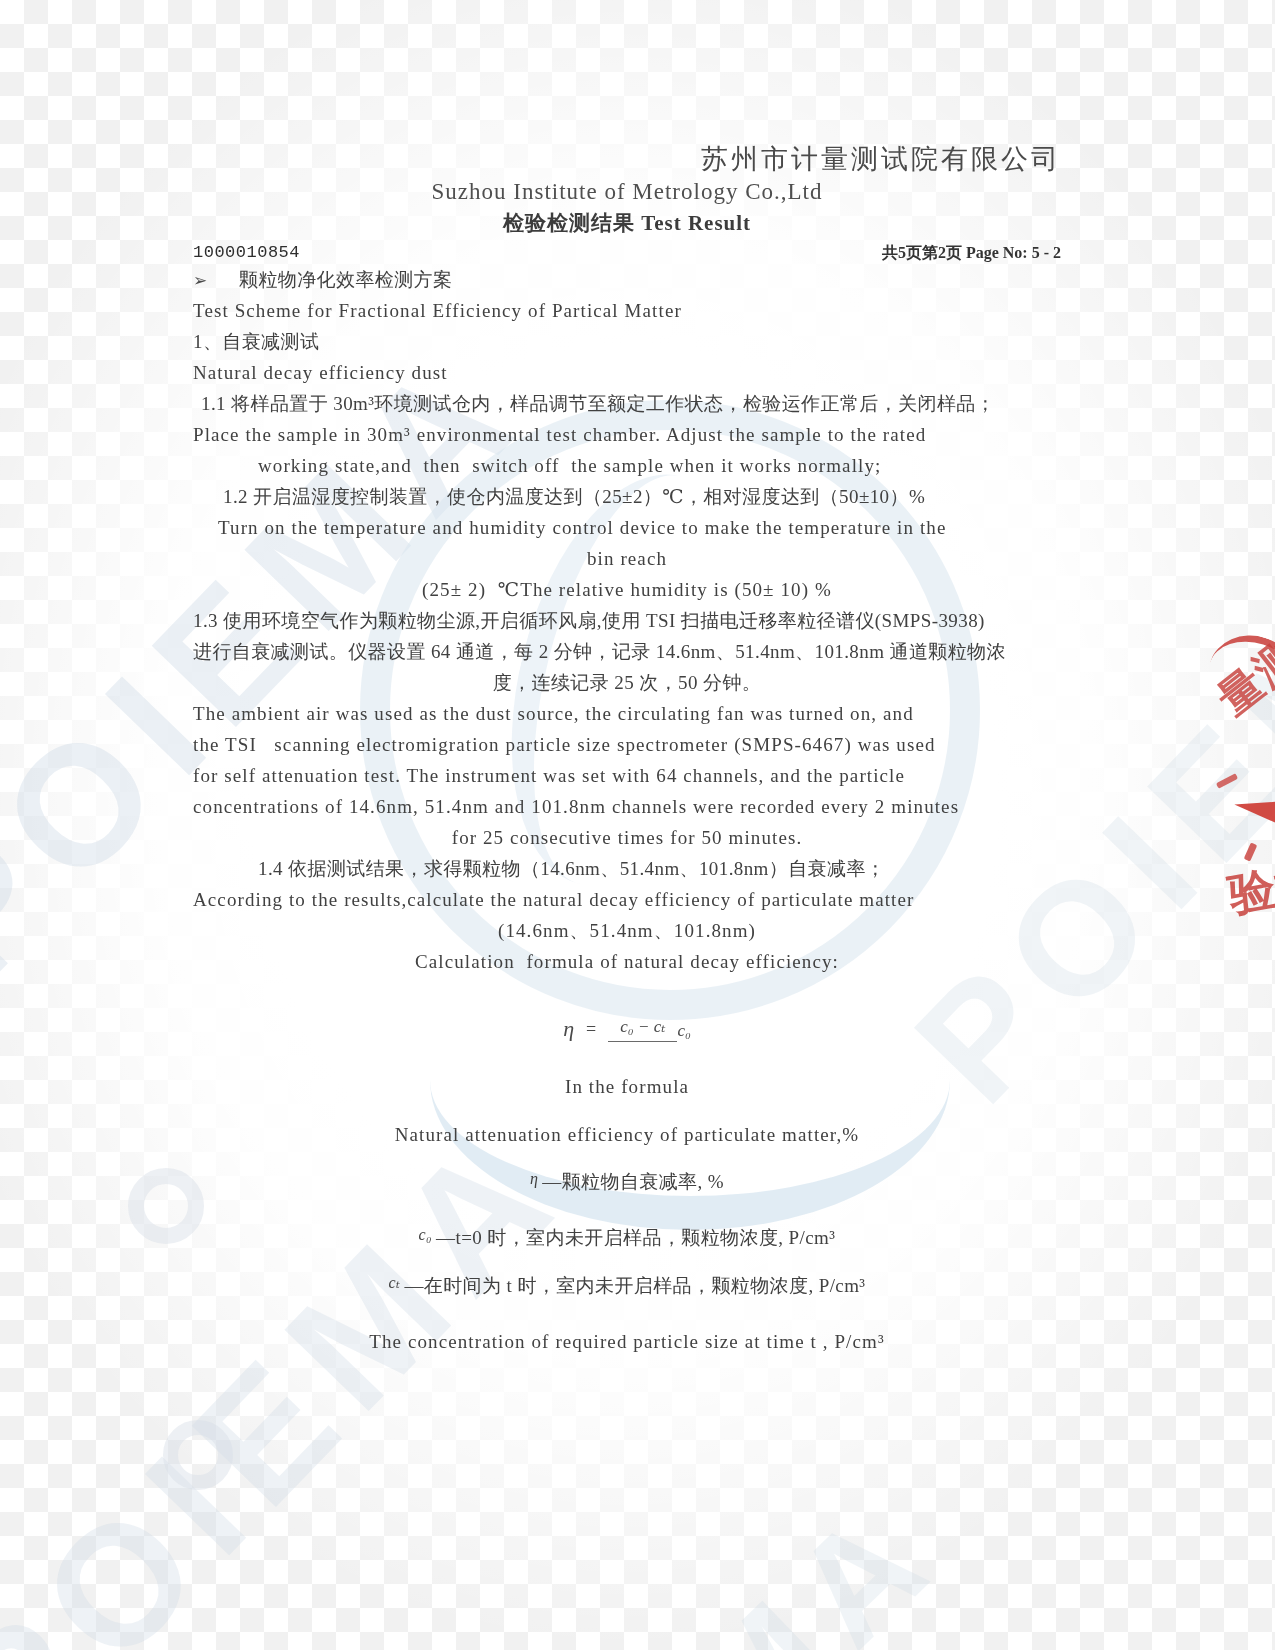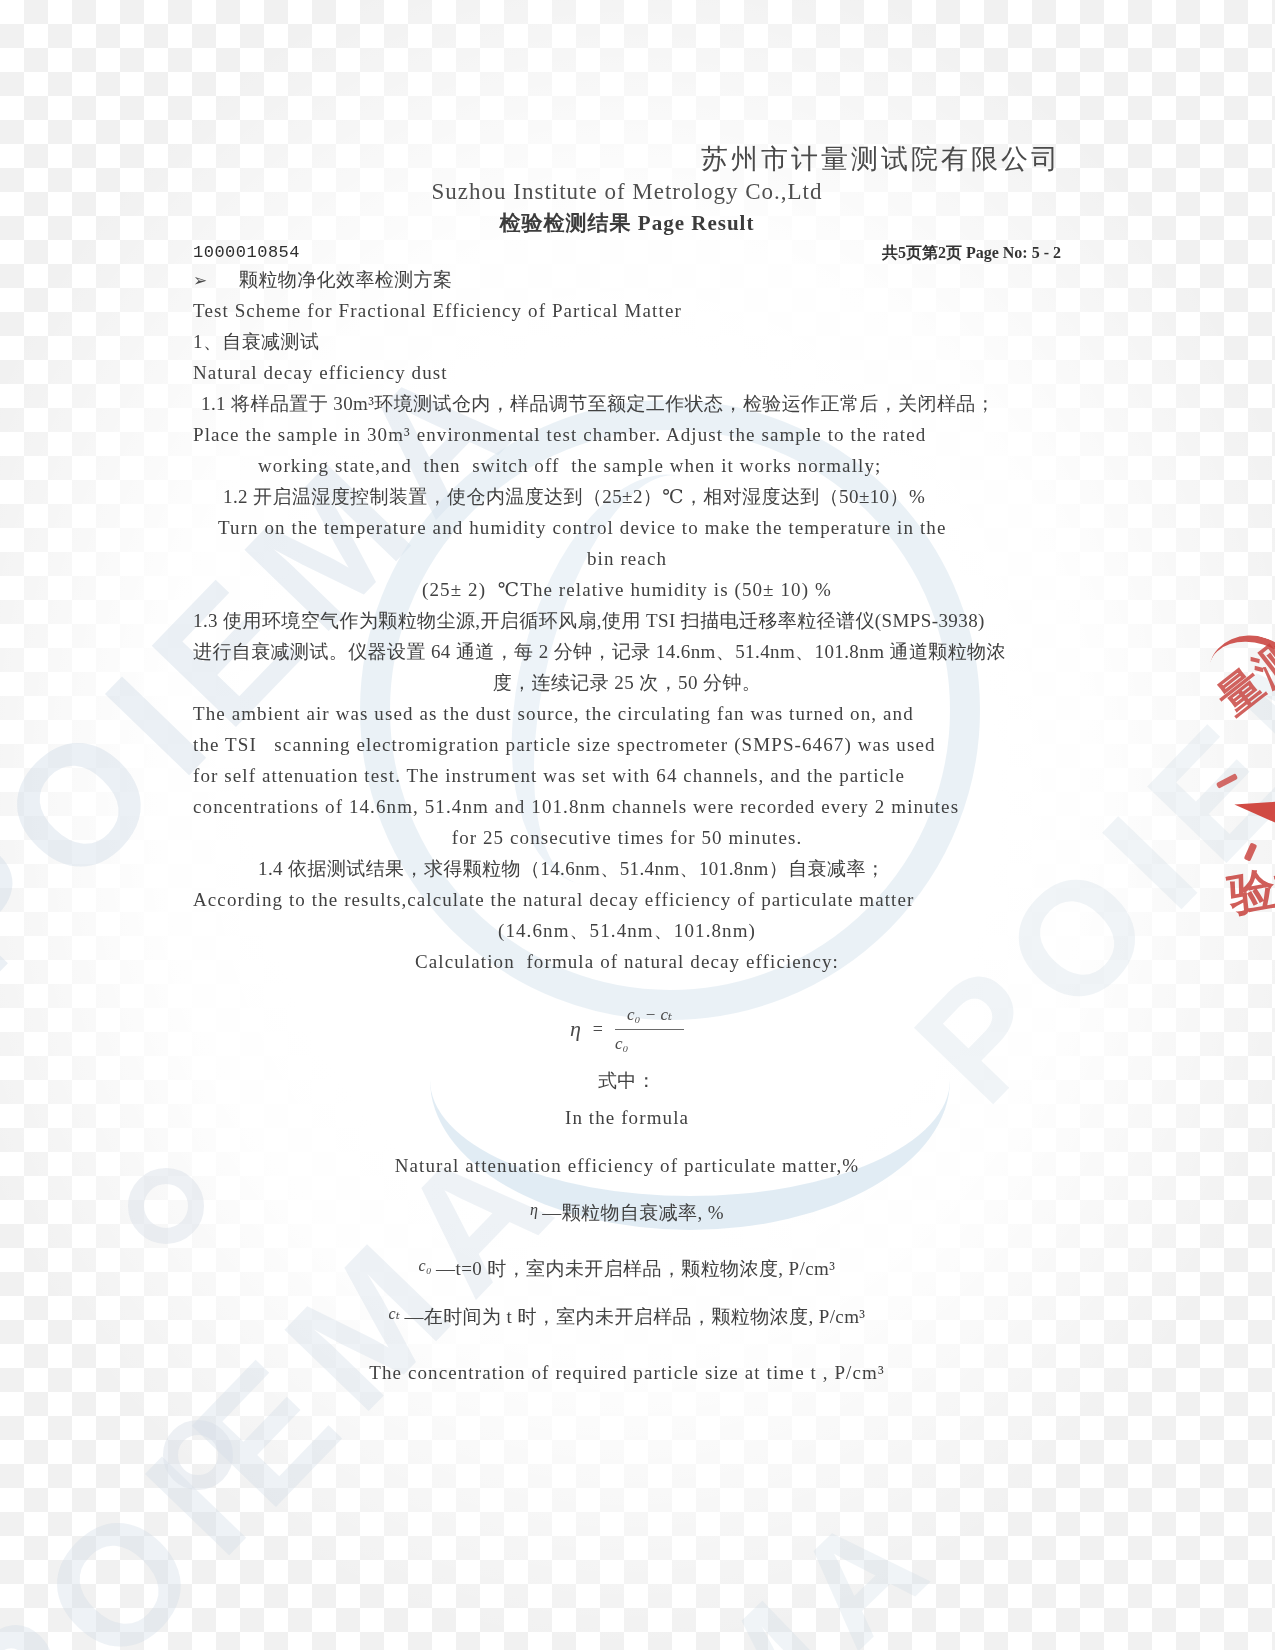--- a/index.html
+++ b/index.html
@@ -135,21 +135,21 @@
   .ind65{padding-left:65px;}
   .bullet-glyph{display:inline-block;width:46px;color:#4a4a4a;font-size:17px;}
   
   .formula{
     margin-top:16px;height:72px;
     display:flex;justify-content:center;align-items:center;gap:12px;
     font-style:italic;color:#4a4a4a;
   }
   .f-eta{font-size:22px;}
   .f-eq{font-size:18px;font-style:normal;}
-  .frac{display:inline-flex;flex-direction:column;align-items:flex-start;font-size:17px;}
+  .frac{display:inline-flex;flex-direction:row;align-items:center;font-size:17px;}
   .frac .num{border-bottom:1.5px solid #6a6a6a;padding:0 12px 4px;}
   .frac .den{padding-top:4px;}
   
   .sp6{margin-top:6px;}
   .sp13{margin-top:25px;}
   .sp16{margin-top:16px;}
   .sp17{margin-top:17px;}
   .sym{font-style:italic;font-size:16px;position:relative;top:-4px;margin-right:4px;}
 </style>
 </head>
@@ -168,21 +168,21 @@
     <div class="wm-swoosh"></div>
     <div class="wm-arc"></div>
     <div class="wm-ring-s1"></div>
     <div class="wm-ring-s2"></div>
   </div>
 
   <div class="content">
 
     <h1 class="t-org-cn">苏州市计量测试院有限公司</h1>
     <h2 class="t-org-en">Suzhou Institute of Metrology Co.,Ltd</h2>
-    <h3 class="t-result"><span>检验检测结果</span> <span>Page Result</span></h3>
+    <h3 class="t-result"><span>检验检测结果</span> <span>Test Result</span></h3>
 
     <div class="meta-row">
       <span class="doc-number">1000010854</span>
       <span class="page-info">共5页第2页 Page No: 5 - 2</span>
     </div>
 
     <div class="l"><span class="bullet-glyph">➢</span><span>颗粒物净化效率检测方案</span></div>
     <div class="l en">Test Scheme for Fractional Efficiency of Partical Matter</div>
     <div class="l">1、自衰减测试</div>
     <div class="l en">Natural decay efficiency dust</div>
@@ -213,21 +213,20 @@
 
     <div class="formula">
       <span class="f-eta">η</span>
       <span class="f-eq">=</span>
       <span class="frac">
         <span class="num">c₀ − cₜ</span>
         <span class="den">c₀</span>
       </span>
     </div>
 
-    <div class="l center">式中：</div>
     <div class="l en center sp6">In the formula</div>
 
     <div class="l en center sp17">Natural attenuation efficiency of particulate matter,%</div>
     <div class="l center sp16"><span class="sym">η</span><span>—颗粒物自衰减率, %</span></div>
 
     <div class="l center sp13"><span class="sym">c₀</span><span>—t=0 时，室内未开启样品，颗粒物浓度, P/cm³</span></div>
 
     <div class="l center sp17"><span class="sym">cₜ</span><span>—在时间为 t 时，室内未开启样品，颗粒物浓度, P/cm³</span></div>
     <div class="l en center sp13">The concentration of required particle size at time t , P/cm³</div>
 

